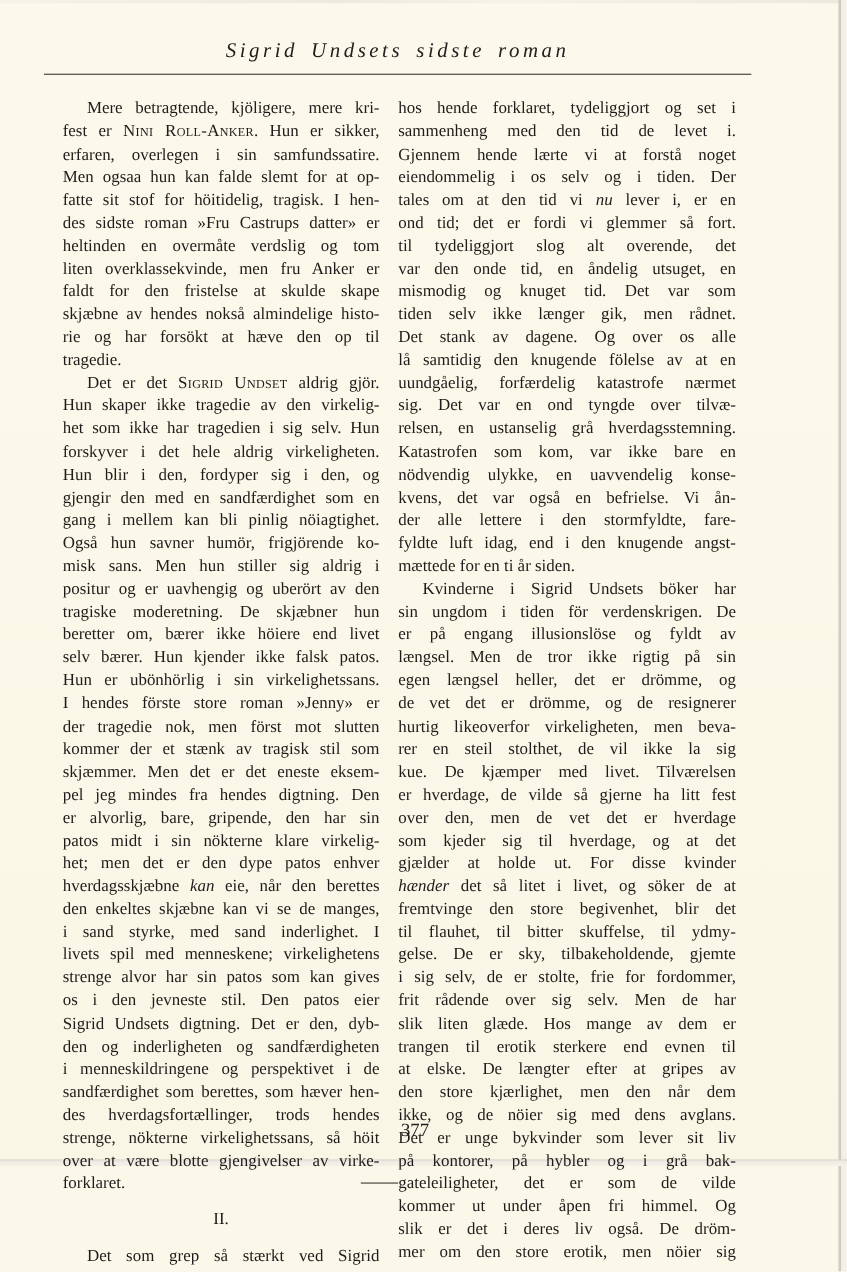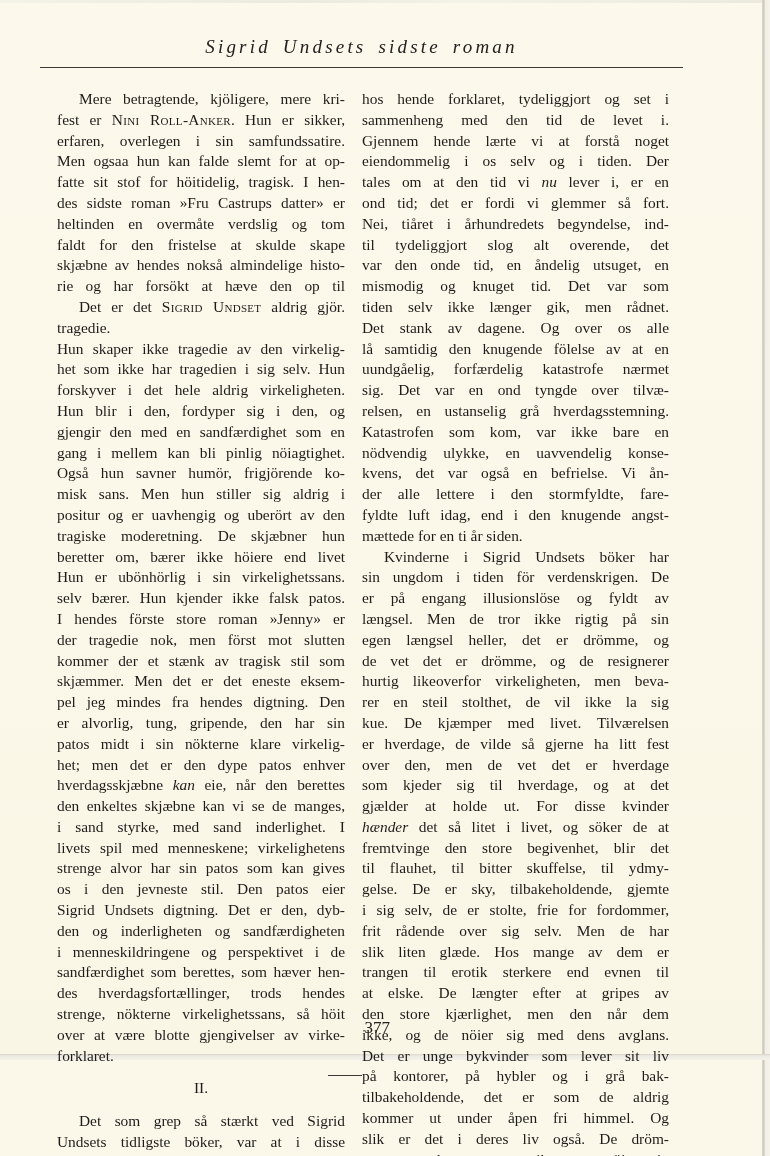--- a/index.html
+++ b/index.html
@@ -87,44 +87,45 @@
   <div class="head-rule"></div>
 
   <div class="col col-left">
       <span class="line indent"><span>Mere betragtende, kjöligere, mere kri-</span></span>
       <span class="line"><span>fest er </span><span class="sc">Nini Roll-Anker</span><span>.  Hun er sikker,</span></span>
       <span class="line"><span>erfaren, overlegen i sin samfundssatire.</span></span>
       <span class="line"><span>Men ogsaa hun kan falde slemt for at op-</span></span>
       <span class="line"><span>fatte sit stof for höitidelig, tragisk. I hen-</span></span>
       <span class="line"><span>des sidste roman »Fru Castrups datter» er</span></span>
       <span class="line"><span>heltinden en overmåte verdslig og tom</span></span>
+      <span class="line"><span>liten overklassekvinde, men fru Anker er</span></span>
       <span class="line"><span>faldt for den fristelse at skulde skape</span></span>
       <span class="line"><span>skjæbne av hendes nokså almindelige histo-</span></span>
       <span class="line"><span>rie og har forsökt at hæve den op til</span></span>
+      <span class="line last"><span>tragedie.</span></span>
       <span class="line indent"><span>Det er det </span><span class="sc">Sigrid Undset</span><span> aldrig gjör.</span></span>
-      <span class="line last"><span>tragedie.</span></span>
       <span class="line"><span>Hun skaper ikke tragedie av den virkelig-</span></span>
       <span class="line"><span>het som ikke har tragedien i sig selv. Hun</span></span>
       <span class="line"><span>forskyver i det hele aldrig virkeligheten.</span></span>
       <span class="line"><span>Hun blir i den, fordyper sig i den, og</span></span>
       <span class="line"><span>gjengir den med en sandfærdighet som en</span></span>
       <span class="line"><span>gang i mellem kan bli pinlig nöiagtighet.</span></span>
       <span class="line"><span>Også hun savner humör, frigjörende ko-</span></span>
       <span class="line"><span>misk sans.  Men hun stiller sig aldrig i</span></span>
       <span class="line"><span>positur og er uavhengig og uberört av den</span></span>
       <span class="line"><span>tragiske moderetning.  De skjæbner hun</span></span>
       <span class="line"><span>beretter om, bærer ikke höiere end livet</span></span>
+      <span class="line"><span>selv bærer.  Hun kjender ikke falsk patos.</span></span>
       <span class="line"><span>Hun er ubönhörlig i sin virkelighetssans.</span></span>
-      <span class="line"><span>selv bærer.  Hun kjender ikke falsk patos.</span></span>
       <span class="line"><span>I hendes förste store roman »Jenny» er</span></span>
       <span class="line"><span>der tragedie nok, men först mot slutten</span></span>
       <span class="line"><span>kommer der et stænk av tragisk stil som</span></span>
       <span class="line"><span>skjæmmer.  Men det er det eneste eksem-</span></span>
       <span class="line"><span>pel jeg mindes fra hendes digtning.  Den</span></span>
-      <span class="line"><span>er alvorlig, tung, gripende, den har sin</span></span>
+      <span class="line"><span>er alvorlig, bare, gripende, den har sin</span></span>
       <span class="line"><span>patos midt i sin nökterne klare virkelig-</span></span>
       <span class="line"><span>het; men det er den dype patos enhver</span></span>
       <span class="line"><span>hverdagsskjæbne </span><span class="it">kan</span><span> eie, når den berettes</span></span>
       <span class="line"><span>den enkeltes skjæbne kan vi se de manges,</span></span>
       <span class="line"><span>i sand styrke, med sand inderlighet.  I</span></span>
       <span class="line"><span>livets spil med menneskene; virkelighetens</span></span>
       <span class="line"><span>strenge alvor har sin patos som kan gives</span></span>
       <span class="line"><span>os i den jevneste stil.  Den patos eier</span></span>
       <span class="line"><span>Sigrid Undsets digtning. Det er den, dyb-</span></span>
       <span class="line"><span>den og inderligheten og sandfærdigheten</span></span>
@@ -140,21 +141,20 @@
       <span class="line indent"><span>Det som grep så stærkt ved Sigrid</span></span>
       <span class="line"><span>Undsets tidligste böker, var at i disse</span></span>
     </div>
   <div class="col col-right">
       <span class="line"><span>hos hende forklaret, tydeliggjort og set i</span></span>
       <span class="line"><span>sammenheng med den tid de levet i.</span></span>
       <span class="line"><span>Gjennem hende lærte vi at forstå noget</span></span>
       <span class="line"><span>eiendommelig i os selv og i tiden.  Der</span></span>
       <span class="line"><span>tales om at den tid vi </span><span class="it">nu</span><span> lever i, er en</span></span>
       <span class="line"><span>ond tid; det er fordi vi glemmer så fort.</span></span>
-      <span class="line"><span>Nei, tiåret i århundredets begyndelse, ind-</span></span>
       <span class="line"><span>til tydeliggjort slog alt overende, det</span></span>
       <span class="line"><span>var den onde tid, en åndelig utsuget, en</span></span>
       <span class="line"><span>mismodig og knuget tid.  Det var som</span></span>
       <span class="line"><span>tiden selv ikke længer gik, men rådnet.</span></span>
       <span class="line"><span>Det stank av dagene.  Og over os alle</span></span>
       <span class="line"><span>lå samtidig den knugende fölelse av at en</span></span>
       <span class="line"><span>uundgåelig, forfærdelig katastrofe nærmet</span></span>
       <span class="line"><span>sig.  Det var en ond tyngde over tilvæ-</span></span>
       <span class="line"><span>relsen, en ustanselig grå hverdagsstemning.</span></span>
       <span class="line"><span>Katastrofen som kom, var ikke bare en</span></span>
@@ -182,21 +182,21 @@
       <span class="line"><span>gelse.  De er sky, tilbakeholdende, gjemte</span></span>
       <span class="line"><span>i sig selv, de er stolte, frie for fordommer,</span></span>
       <span class="line"><span>frit rådende over sig selv.  Men de har</span></span>
       <span class="line"><span>slik liten glæde.  Hos mange av dem er</span></span>
       <span class="line"><span>trangen til erotik sterkere end evnen til</span></span>
       <span class="line"><span>at elske.  De længter efter at gripes av</span></span>
       <span class="line"><span>den store kjærlighet, men den når dem</span></span>
       <span class="line"><span>ikke, og de nöier sig med dens avglans.</span></span>
       <span class="line"><span>Det er unge bykvinder som lever sit liv</span></span>
       <span class="line"><span>på kontorer, på hybler og i grå bak-</span></span>
-      <span class="line"><span>tilbakeholdende, det er som de aldrig</span></span>
+      <span class="line"><span>gateleiligheter, det er som de vilde</span></span>
       <span class="line"><span>kommer ut under åpen fri himmel.  Og</span></span>
       <span class="line"><span>slik er det i deres liv også.  De dröm-</span></span>
       <span class="line"><span>mer om den store erotik, men nöier sig</span></span>
     </div>
 
   <div class="page-number-rule"></div>
   <div class="page-number">377</div>
 </div>
 
 </body></html>

